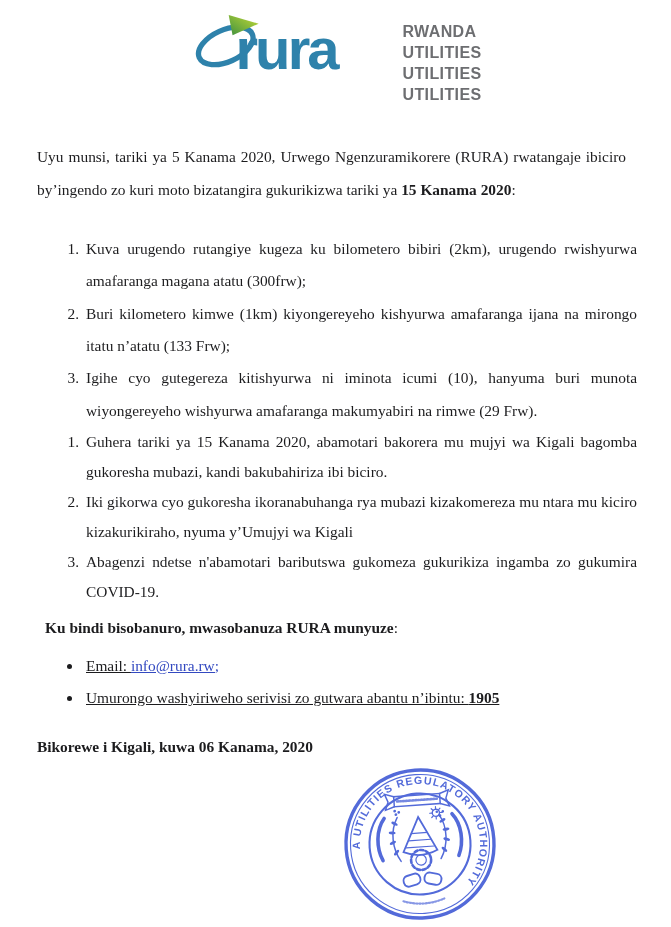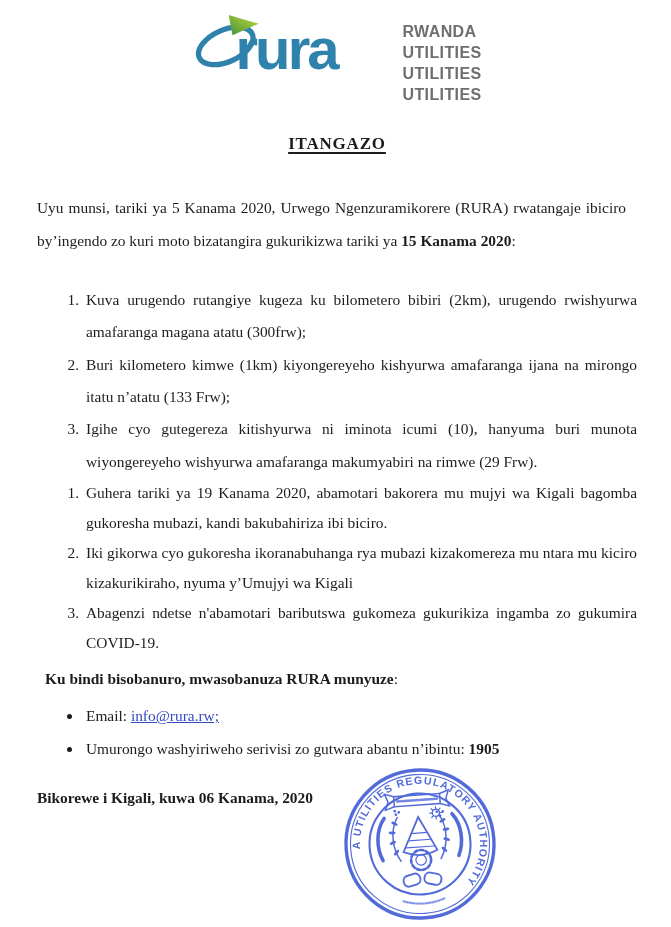--- a/index.html
+++ b/index.html
@@ -43,21 +43,21 @@
   }
   .doc-title .u{text-decoration:underline;text-decoration-thickness:2px;text-underline-offset:3px;}
   .intro{margin:36px 11px 0 0;text-align:justify;line-height:2.13;}
   ol.num-list{margin:26px 0 0 0;padding-left:46px;line-height:2.1;text-align:justify;list-style:decimal;}
   ol.num-list li{padding-left:3px;}
   ol.notes-list{margin:0;line-height:1.95;}
   .notes-heading{font-weight:bold;margin:17px 0 0 0;line-height:1.6;}
   .contact-heading{margin:8px;line-height:1.7;}
   .contact-heading b{font-weight:bold;}
   ul.bullet-list{margin:0;padding-left:46px;line-height:2.1;list-style:disc;}
-  ul.bullet-list li{padding-left:3px;}
+  ul.bullet-list li{padding-left:3px;text-decoration:underline;}
   .email-link{color:var(--link_blue);text-decoration:underline;cursor:pointer;}
   .place-date{font-weight:bold;margin:21px 0 0 0;line-height:1.5;}
 
   
   .stamp{position:absolute;left:334px;top:763px;width:172px;height:162px;
          transform:rotate(-4deg);opacity:.95;}
   .stamp svg{width:100%;height:100%;display:block;}
   .ink{stroke:var(--stamp_blue);}
   .ink-fill{fill:var(--stamp_blue);}
   .ring-text{fill:var(--stamp_blue);font-family:"Liberation Sans",sans-serif;}
@@ -83,32 +83,31 @@
         </svg>
       </div>
       <div class="authority">
         <div>RWANDA</div>
         <div>UTILITIES</div>
         <div>UTILITIES</div>
         <div>UTILITIES</div>
       </div>
     </header>
 
-    <h1 class="doc-title"><span class="u">ITANGAZO</span></h1>
 
     <p class="intro"><span>Uyu munsi, tariki ya 5 Kanama 2020, Urwego Ngenzuramikorere (RURA) rwatangaje ibiciro by’ingendo zo kuri moto bizatangira gukurikizwa tariki ya </span><b>15 Kanama 2020</b><span>:</span></p>
 
     <ol class="num-list">
       <li><span>Kuva urugendo rutangiye kugeza ku bilometero bibiri (2km), urugendo rwishyurwa amafaranga magana atatu (300frw);</span></li>
       <li><span>Buri kilometero kimwe (1km) kiyongereyeho kishyurwa amafaranga ijana na mirongo itatu n’atatu (133 Frw);</span></li>
       <li><span>Igihe cyo gutegereza kitishyurwa ni iminota icumi (10), hanyuma buri munota wiyongereyeho wishyurwa amafaranga makumyabiri na rimwe (29 Frw).</span></li>
     </ol>
 
     <ol class="num-list notes-list">
-      <li><span>Guhera tariki ya 19 Kanama 2020, abamotari bakorera mu mujyi wa Kigali bagomba gukoresha mubazi, kandi bakubahiriza ibi biciro.</span></li>
+      <li><span>Guhera tariki ya 15 Kanama 2020, abamotari bakorera mu mujyi wa Kigali bagomba gukoresha mubazi, kandi bakubahiriza ibi biciro.</span></li>
       <li><span>Iki gikorwa cyo gukoresha ikoranabuhanga rya mubazi kizakomereza mu ntara mu kiciro kizakurikiraho, nyuma y’Umujyi wa Kigali</span></li>
       <li><span>Abagenzi ndetse n'abamotari baributswa gukomeza gukurikiza ingamba zo gukumira COVID-19.</span></li>
     </ol>
 
     <p class="contact-heading"><b>Ku bindi bisobanuro, mwasobanuza RURA munyuze</b><span>:</span></p>
     <ul class="bullet-list">
       <li><span>Email: </span><a class="email-link">info@rura.rw;</a></li>
       <li><span>Umurongo washyiriweho serivisi zo gutwara abantu n’ibintu: </span><b>1905</b></li>
     </ul>
 

